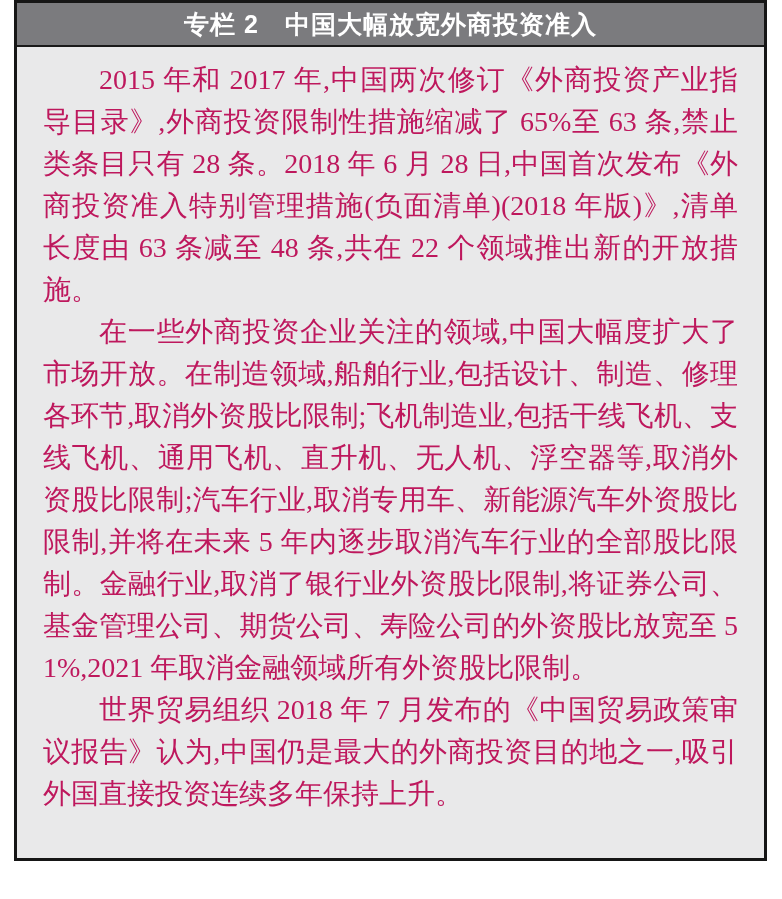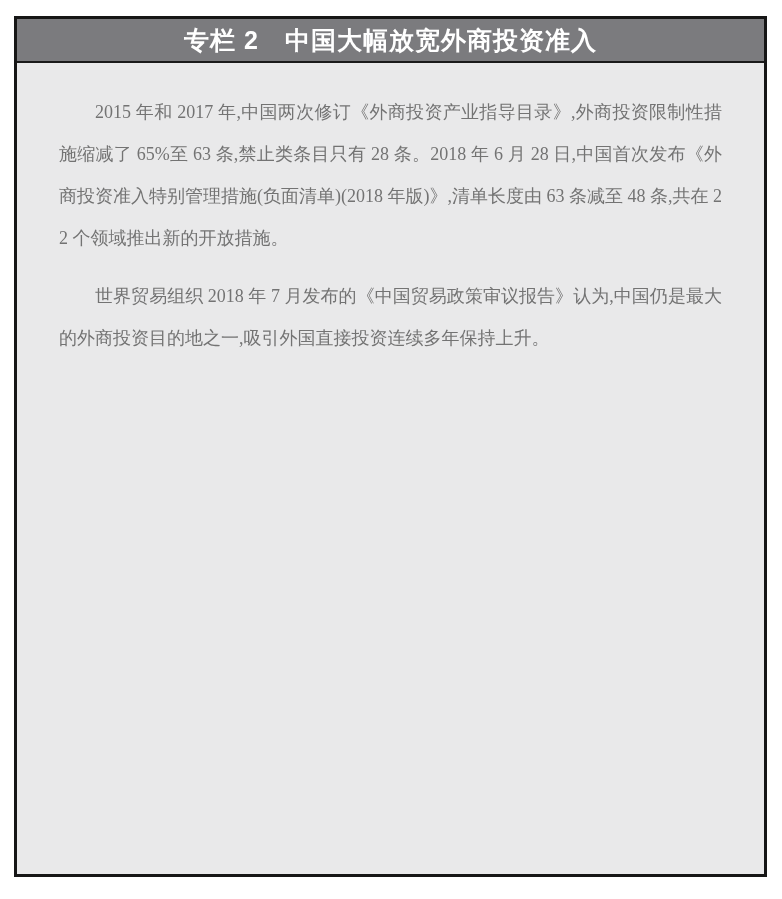--- a/index.html
+++ b/index.html
@@ -13,21 +13,21 @@
   }
   .page {
     position: relative;
     width: 782px;
     height: 899px;
     background: #ffffff;
   }
   .panel {
     position: absolute;
     left: 14px;
-    top: 16px;
+    top: 0;
     width: 753px;
     height: 861px;
     box-sizing: border-box;
     border: 3px solid #161616;
     background: #e9e9ea;
   }
   .panel-header {
     box-sizing: border-box;
     height: 44px;
     background: #7b7b7e;
@@ -45,35 +45,36 @@
     white-space: nowrap;
   }
   .panel-body {
     box-sizing: border-box;
     height: 811px;
     padding: 12px 26px 8px 26px;
     background: #e9e9ea;
     overflow: hidden;
   }
   .panel-body p {
-    margin: 16px;
-    color: #737373;
-    font-size: 18px;
+    margin: 0;
+    color: #be185d;
+    font-size: 28px;
     line-height: 42px;
     text-align: justify;
     text-indent: 2em;
     word-break: break-all;
   }
 </style>
 </head>
 <body>
 
 <div class="page">
   <div class="panel">
     <div class="panel-header">
       <span class="panel-title">专栏 2　中国大幅放宽外商投资准入</span>
     </div>
     <div class="panel-body">
       <p>2015 年和 2017 年,中国两次修订《外商投资产业指导目录》,外商投资限制性措施缩减了 65%至 63 条,禁止类条目只有 28 条。2018 年 6 月 28 日,中国首次发布《外商投资准入特别管理措施(负面清单)(2018 年版)》,清单长度由 63 条减至 48 条,共在 22 个领域推出新的开放措施。</p>
+      <p>在一些外商投资企业关注的领域,中国大幅度扩大了市场开放。在制造领域,船舶行业,包括设计、制造、修理各环节,取消外资股比限制;飞机制造业,包括干线飞机、支线飞机、通用飞机、直升机、无人机、浮空器等,取消外资股比限制;汽车行业,取消专用车、新能源汽车外资股比限制,并将在未来 5 年内逐步取消汽车行业的全部股比限制。金融行业,取消了银行业外资股比限制,将证券公司、基金管理公司、期货公司、寿险公司的外资股比放宽至 51%,2021 年取消金融领域所有外资股比限制。</p>
       <p>世界贸易组织 2018 年 7 月发布的《中国贸易政策审议报告》认为,中国仍是最大的外商投资目的地之一,吸引外国直接投资连续多年保持上升。</p>
     </div>
   </div>
 </div>
 
 </body></html>

